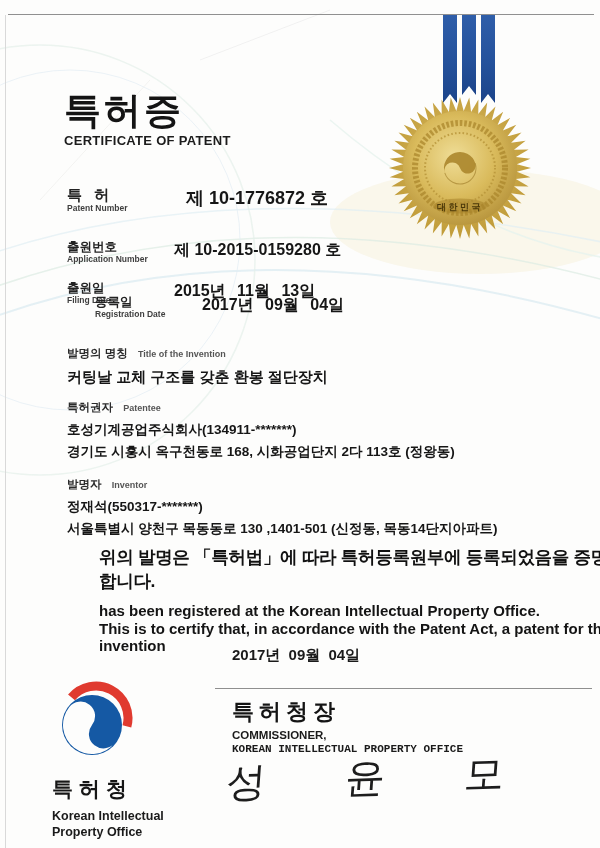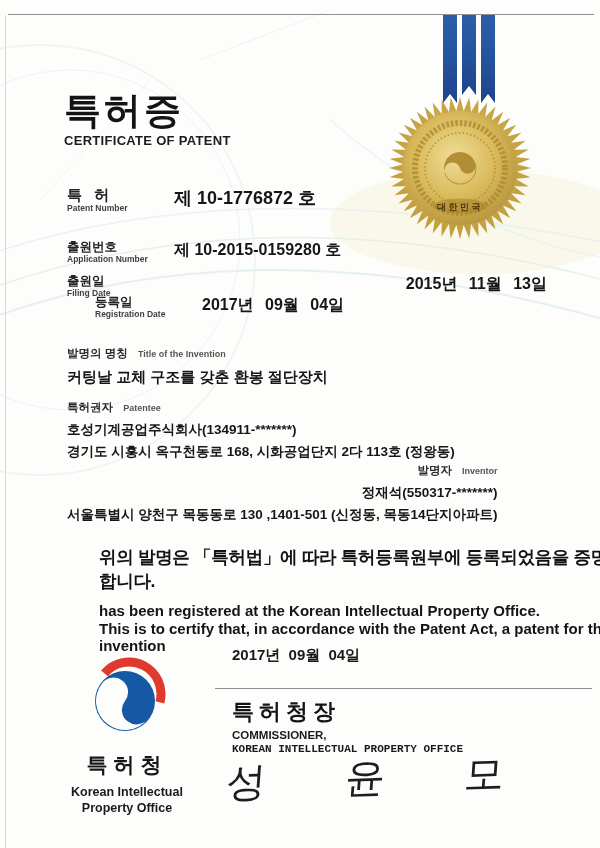--- a/index.html
+++ b/index.html
@@ -30,43 +30,43 @@
   
   .row{position:absolute;left:67px;display:flex;width:480px;}
   .row .lblcol{width:107px;flex:0 0 107px;}
   .lbl-ko{font-size:12.5px;font-weight:700;color:#222;line-height:1.15;}
   .lbl-ko.big{font-size:15px;letter-spacing:4px;}
   .lbl-en{font-size:8.5px;font-weight:700;color:#3f3f3f;line-height:1.3;}
   .val{font-size:16px;font-weight:700;color:#161616;}
   .val.big{font-size:18px;}
   .date-val{word-spacing:7px;}
 
-  .r-patent{top:186px;}
+  .r-patent{top:186px;gap:12px;}
   .r-app{top:240px;}
-  .r-file{top:274px;justify-content:space-between;}
+  .r-file{top:281px;}
   .r-reg{top:295px;margin-left:28px;}
 
   
   .sect{position:absolute;left:67px;}
   .sect-head{font-size:11.5px;font-weight:700;color:#2a2a2a;}
   .sect-head .en{font-size:9px;font-weight:700;color:#555;margin-left:7px;}
   .sect-line{font-size:13.5px;font-weight:700;color:#161616;line-height:22px;}
   .invention{top:346px;}
   .invention .sect-line{font-size:15px;margin-top:5px;}
   .patentee{top:400px;}
-  .inventor{top:463px;text-align:right;}
+  .inventor{top:477px;}
   .sect .body{margin-top:4px;}
 
   
   .statement{position:absolute;left:51px;top:545px;width:520px;margin-left:48px;}
   .st-ko{font-size:17.5px;font-weight:800;color:#111;letter-spacing:-.3px;}
   .st-en{margin-top:9px;font-size:15px;font-weight:700;color:#141414;line-height:17.5px;}
 
   
-  .logo-block{position:absolute;left:52px;top:656px;width:150px;text-align:center;}
+  .logo-block{position:absolute;left:52px;top:680px;width:150px;}
   .logo-ko{margin-top:7px;font-size:21px;font-weight:800;letter-spacing:6px;color:#161616;}
   .logo-en{margin-top:5px;font-size:12.5px;font-weight:700;color:#1a1a1a;line-height:16px;}
 
   
   .issue-date{position:absolute;left:232px;top:646px;font-size:15px;font-weight:600;word-spacing:4px;}
   .sig-sep{position:absolute;left:215px;top:688px;width:377px;height:1px;background:#8f8f8f;}
   .comm-ko{position:absolute;left:232px;top:697px;font-size:22px;font-weight:800;letter-spacing:5px;color:#141414;}
   .comm-en1{position:absolute;left:232px;top:729px;font-size:11.5px;font-weight:700;}
   .comm-en2{position:absolute;left:232px;top:743px;font-size:11px;font-weight:700;font-family:Liberation Mono, monospace;}
   .signature{position:absolute;left:226px;top:750px;font-size:40px;font-weight:400;color:#1d1d1d;

